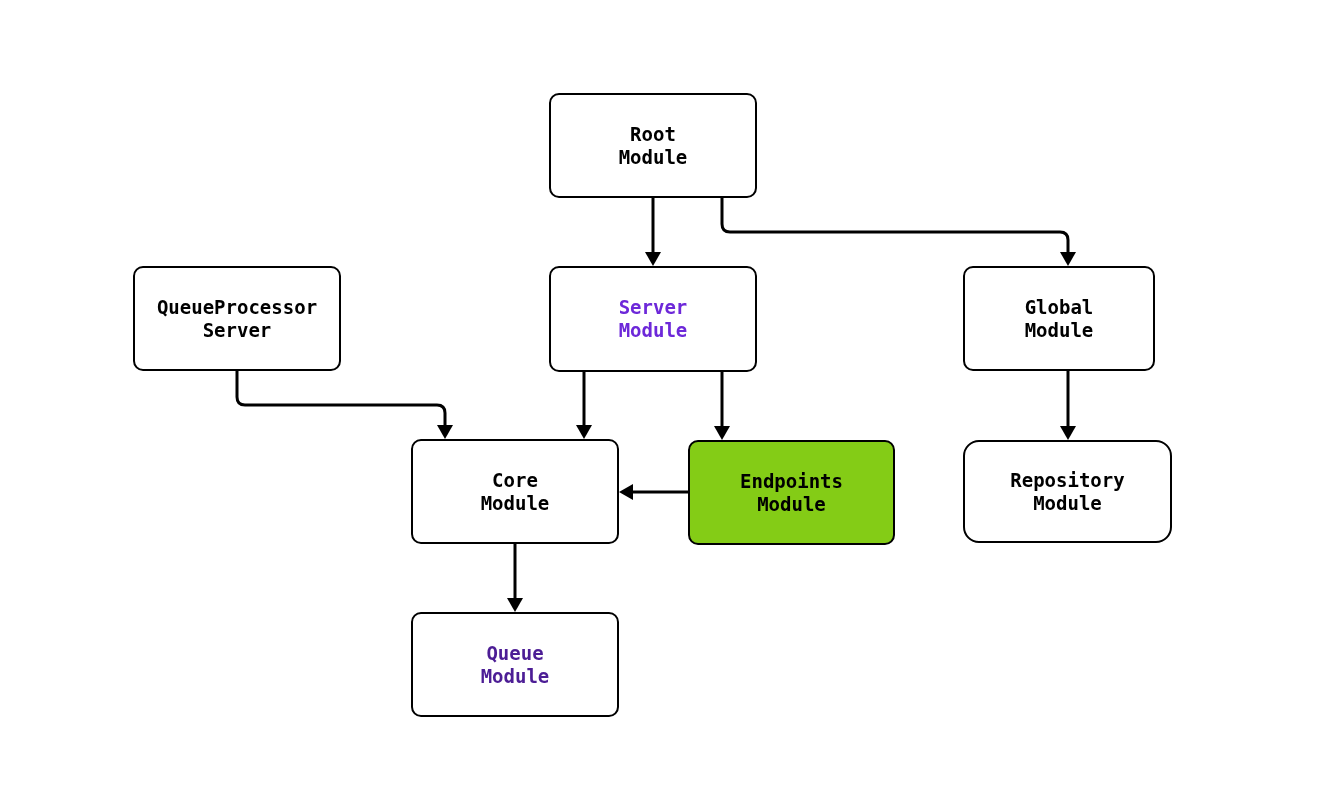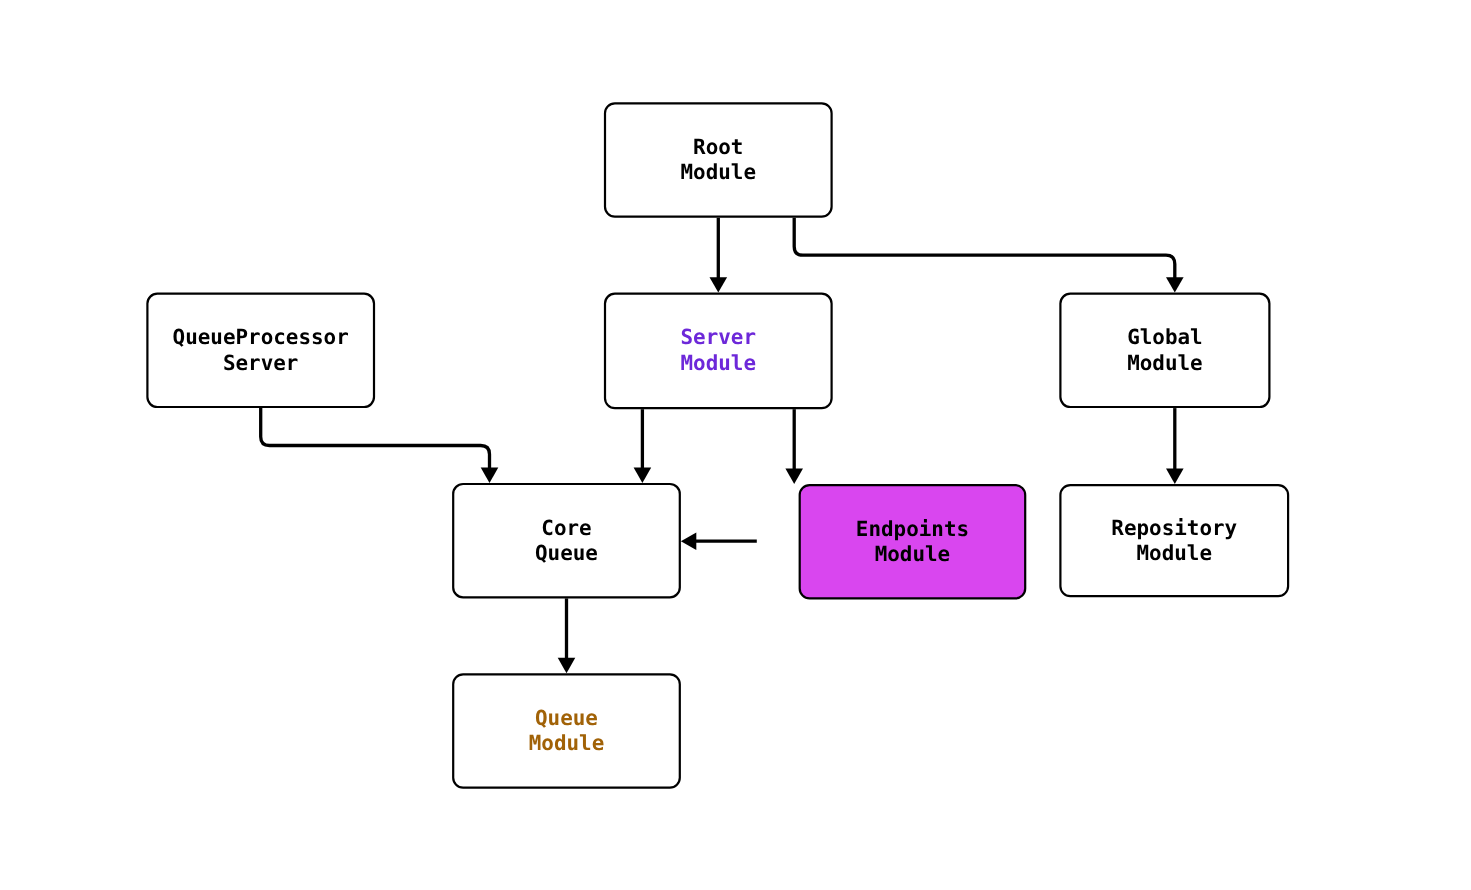--- a/index.html
+++ b/index.html
@@ -107,28 +107,28 @@
       <div class="node" style="left: 549px; top: 266px; width: 208px; height: 106px; border-color: rgb(0, 0, 0); background: rgb(255, 255, 255);">
         <span class="node-label" style="color: #6d28d9;">Server
 Module</span>
       </div>
       <div class="node" style="left: 963px; top: 266px; width: 192px; height: 105px; border-color: rgb(0, 0, 0); background: rgb(255, 255, 255);">
         <span class="node-label" style="color: rgb(0, 0, 0);">Global
 Module</span>
       </div>
       <div class="node" style="left: 411px; top: 439px; width: 208px; height: 105px; border-color: rgb(0, 0, 0); background: rgb(255, 255, 255);">
         <span class="node-label" style="color: rgb(0, 0, 0);">Core
-Queue</span>
+Module</span>
       </div>
-      <div class="node" style="left: 688px; top: 440px; width: 207px; height: 105px; border-color: rgb(0, 0, 0); background: #d946ef; margin-left: 38px;">
+      <div class="node" style="left: 688px; top: 440px; width: 207px; height: 105px; border-color: rgb(0, 0, 0); background: #84cc16;">
         <span class="node-label" style="color: rgb(0, 0, 0);">Endpoints
 Module</span>
       </div>
-      <div class="node" style="left: 963px; top: 440px; width: 209px; height: 103px; border-color: rgb(0, 0, 0); background: rgb(255, 255, 255);">
+      <div class="node" style="left: 963px; top: 440px; width: 209px; height: 103px; border-color: rgb(0, 0, 0); background: rgb(255, 255, 255); border-radius: 16px;">
         <span class="node-label" style="color: rgb(0, 0, 0);">Repository
 Module</span>
       </div>
       <div class="node" style="left: 411px; top: 612px; width: 208px; height: 105px; border-color: rgb(0, 0, 0); background: rgb(255, 255, 255);">
-        <span class="node-label" style="color: #a16207;">Queue
+        <span class="node-label" style="color: #4c1d95;">Queue
 Module</span>
       </div>
     </div>
 </div>
 
 </body></html>

